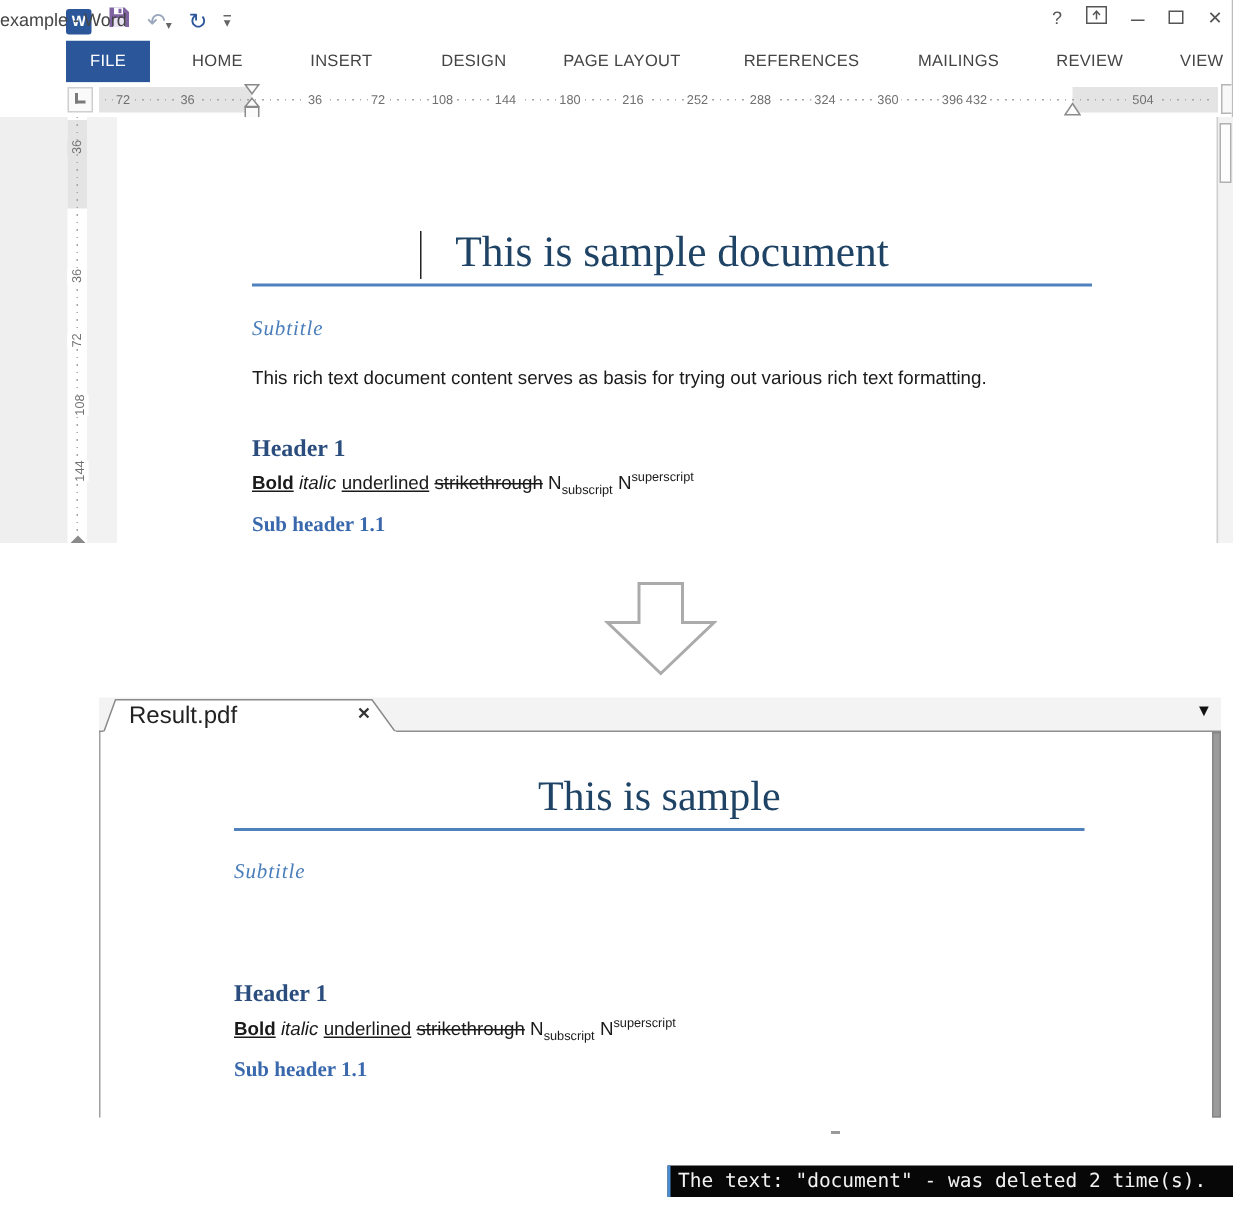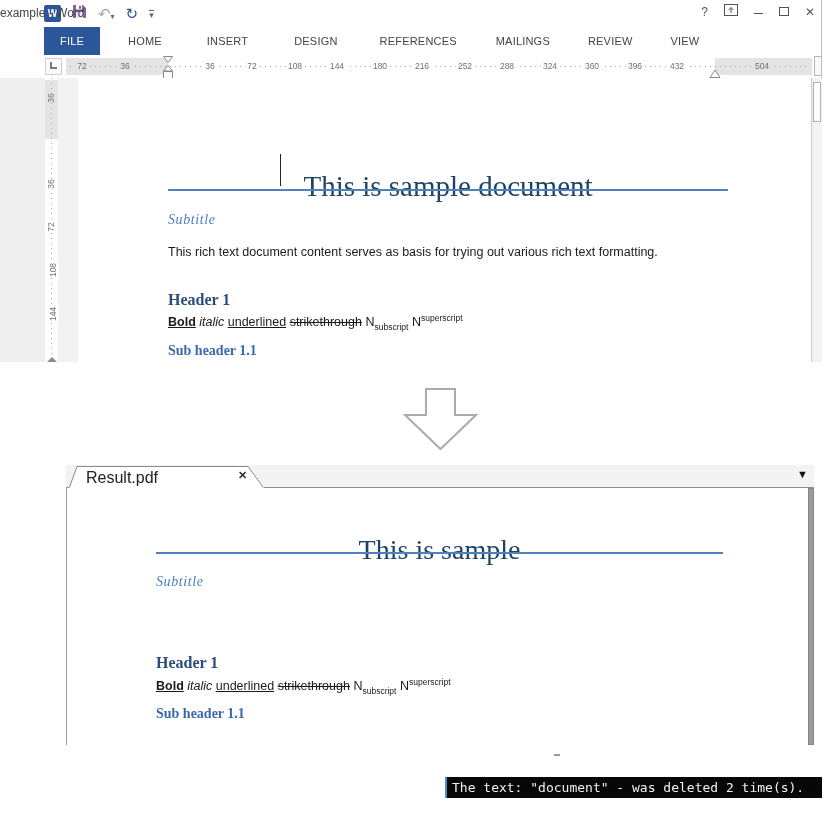--- a/index.html
+++ b/index.html
@@ -55,21 +55,21 @@
   .vnum { left:1px; font-size:8.5px; color:#707070; transform:rotate(-90deg); padding:1px 0;}
   .vruler-tri { left:2px; bottom:0; width:0; height:0; border-left:5px solid transparent;
      border-right:5px solid transparent; border-bottom:5px solid #8a8a8a; }
   .gap { left:58px; top:0; width:20px; height:284px; background:#f2f2f2; }
   .page { left:78px; top:0; width:734px; height:284px; background:#fff;
           border-right:1px solid #cfcfcf; }
   .wsb-track { left:813px; top:0; width:9px; height:284px; background:#f3f3f3; }
   .wsb-thumb { left:0; top:4px; width:8px; height:40px; background:#fdfdfd; border:1px solid #b0b0b0; }
 
   
-  .doc-title { font-family:"Liberation Serif",serif; color:#1f4365; text-align:center;margin-top:18px; }
+  .doc-title { font-family:"Liberation Serif",serif; color:#1f4365; text-align:center; }
   .doc-rule  { border-top:2px solid #4f81bd; height:0; }
   .doc-subtitle { font-family:"Liberation Serif",serif; font-style:italic; color:#4a7ebb;
                   letter-spacing:.6px; font-size:14px; }
   .doc-body { font-size:12.5px; color:#1a1a1a; }
   .prewrap { white-space:pre-wrap; }
   .doc-h1 { font-family:"Liberation Serif",serif; font-weight:bold; font-size:16px; color:#2a4d7e; }
   .doc-h2 { font-family:"Liberation Serif",serif; font-weight:bold; font-size:14px; color:#3a68ad; }
   .fmt { font-size:12.5px; color:#1a1a1a; }
   .fmt .b { font-weight:bold;text-decoration:underline; }
   .fmt .i { font-style:italic; }
@@ -137,20 +137,21 @@
         <span class="winbtn"><span class="maxbox"></span></span>
         <span class="winbtn">✕</span>
       </div>
     </div>
 
     <div class="abs ribbontabs">
       <span class="rtab active">FILE</span>
       <span class="rtab" style="margin-left:15px">HOME</span>
       <span class="rtab" style="margin-left:19px">INSERT</span>
       <span class="rtab" style="margin-left:20px">DESIGN</span>
+      <span class="rtab" style="margin-left:12px">PAGE LAYOUT</span>
       <span class="rtab" style="margin-left:16px">REFERENCES</span>
       <span class="rtab" style="margin-left:13px">MAILINGS</span>
       <span class="rtab" style="margin-left:12px">REVIEW</span>
       <span class="rtab" style="margin-left:12px">VIEW</span>
 
     </div>
 
     <div class="abs rulerrow">
       <div class="abs tabsel">
         <span class="abs tabsel-L"></span>
@@ -166,21 +167,21 @@
         <span class="abs rnum" style="left:186px;background:#fff">72</span>
         <span class="abs rnum" style="left:229px;background:#fff">108</span>
         <span class="abs rnum" style="left:271px;background:#fff">144</span>
         <span class="abs rnum" style="left:314px;background:#fff">180</span>
         <span class="abs rnum" style="left:356px;background:#fff">216</span>
         <span class="abs rnum" style="left:399px;background:#fff">252</span>
         <span class="abs rnum" style="left:441px;background:#fff">288</span>
         <span class="abs rnum" style="left:484px;background:#fff">324</span>
         <span class="abs rnum" style="left:526px;background:#fff">360</span>
         <span class="abs rnum" style="left:569px;background:#fff">396</span>
-        <span class="abs rnum" style="left:611px;background:#fff">432</span>
+        <span class="abs rnum" style="left:585px;background:#fff">432</span>
         <span class="abs rnum" style="left:696px;background:#e4e4e4">504</span>
 
         <span class="abs" style="left:96px;top:-2px">
           <svg width="12" height="24" viewBox="0 0 12 24">
             <path d="M1.5,0.5 H10.5 L6,6.5 Z" fill="#fbfbfb" stroke="#8a8a8a"></path>
             <path d="M6,9.5 L10.5,15 H1.5 Z" fill="#fbfbfb" stroke="#8a8a8a"></path>
             <rect x="1.5" y="15.5" width="9" height="7" fill="#fbfbfb" stroke="#8a8a8a"></rect>
           </svg>
         </span>
         <span class="abs" style="left:643px;top:7px">

